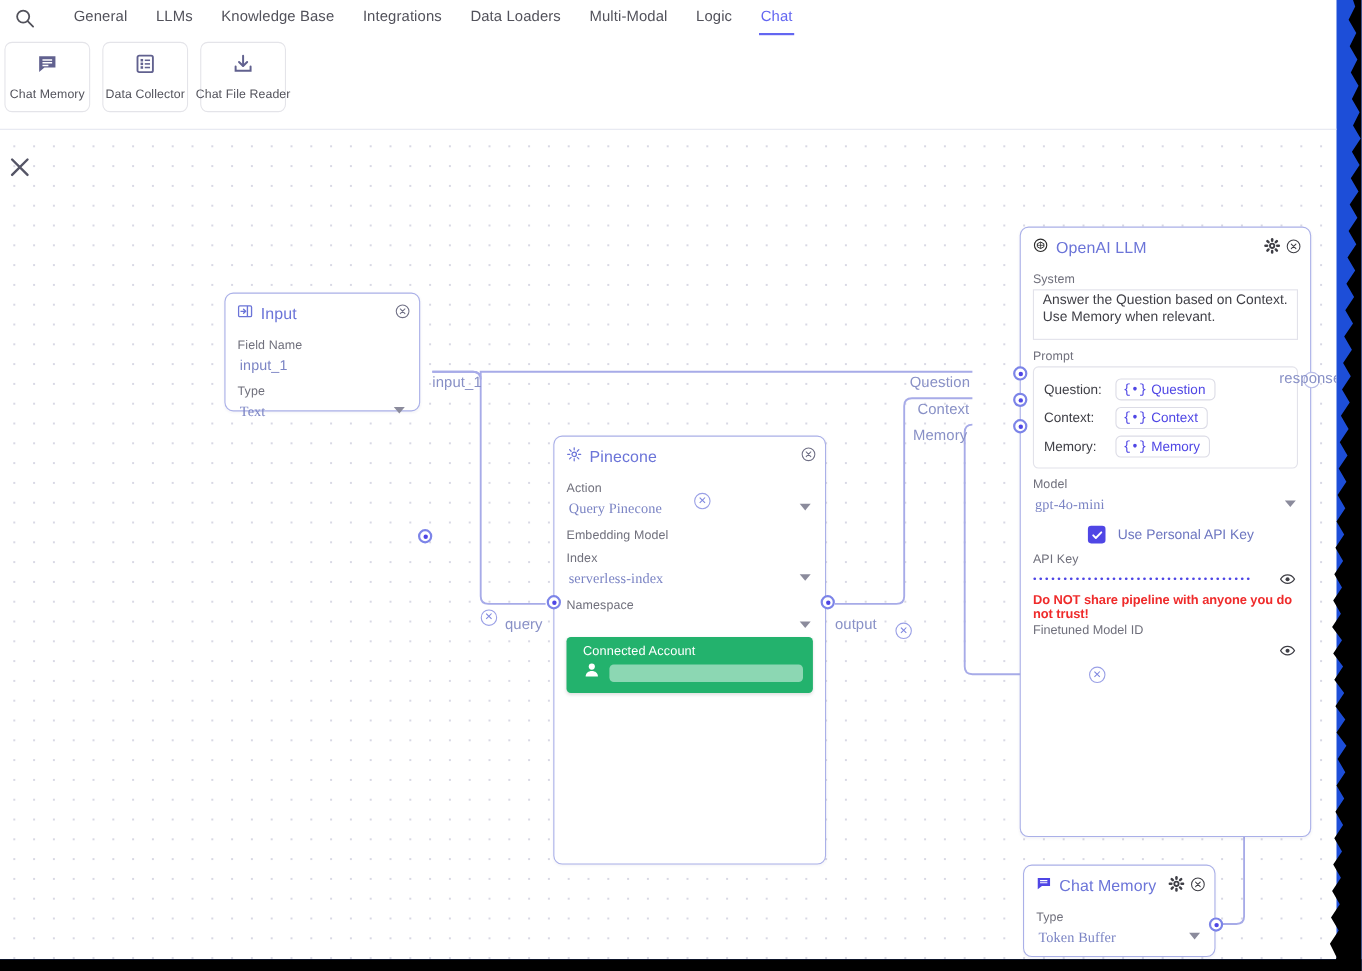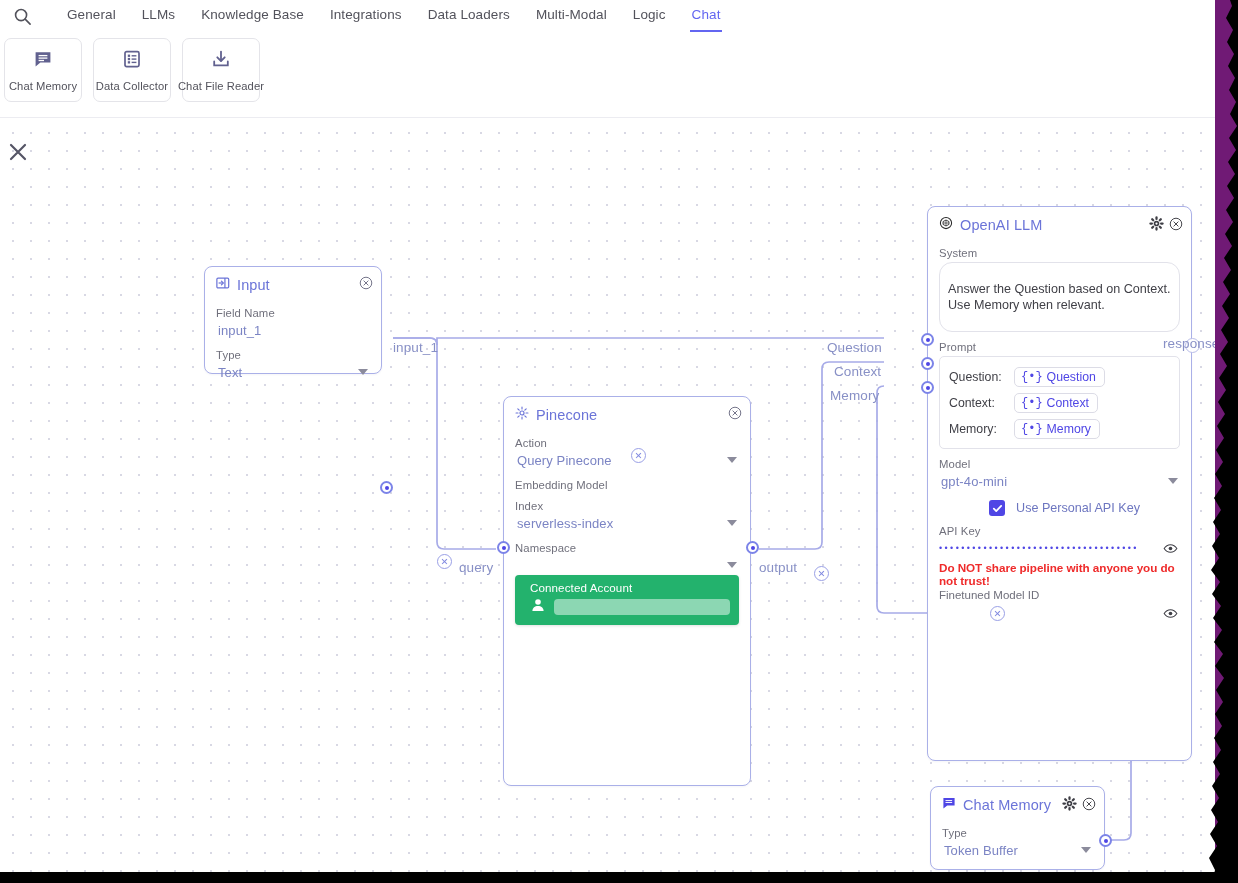--- a/index.html
+++ b/index.html
@@ -2,21 +2,21 @@
 <html><head>
 <meta charset="utf-8">
 <style>
   * { box-sizing: border-box; margin: 0; padding: 0; }
   html, body {
     width: 1238px; height: 883px;
     font-family: "Liberation Sans", sans-serif;
     background: #ffffff;
     overflow: hidden;
   }
-  #app { position: relative; width: 1238px; height: 883px; background:#701a75; overflow:hidden; }
+  #app { position: relative; width: 1238px; height: 883px; background:#1d4ed8; overflow:hidden; }
 
   
   .topbar {
     position: absolute; top:0; left:0; width: 1215px; height: 118px;
     background: #ffffff; z-index: 40;
   }
   .nav-row { position: relative; height: 32px; display:flex; align-items:center; padding-left: 8px; }
   .search-icon { width: 28px; height: 28px; display:flex; align-items:center; justify-content:center; margin-right: 18px; cursor:pointer; }
   .nav-tabs { display:flex; align-items:flex-end; gap: 0px; height:32px; }
   .nav-tab {
@@ -63,21 +63,21 @@
   .icon-btn { cursor:pointer; display:flex; align-items:center; justify-content:center; }
 
   .node-body { padding: 2px 11px 10px 11px; }
   .field-label { font-size:11.3px; color:#70707c; margin-top:9px; margin-bottom:1px; letter-spacing:.1px; }
   .field-value { font-size:13px; color:#7b84c4; padding: 3px 0 2px 2px; letter-spacing:.1px; }
   .select-row { position:relative; }
   .select-row .caret {
     position:absolute; right:2px; top:7px;
     width:0;height:0;border-left:5px solid transparent;border-right:5px solid transparent;border-top:6px solid #8b8b9c;
   }
-  .select-row .field-value { padding-right: 22px; }
+  .select-row .field-value { padding-right: 22px; font-family: Liberation Serif, serif; }
 
   
   .handle {
     position:absolute; width:13px; height:13px; border-radius:50%;
     background:#ffffff; border:2px solid #7c84e8; z-index:26;
   }
   .handle:after {
     content:''; position:absolute; left:2.5px; top:2.5px; width:4px; height:4px; border-radius:50%;
     background:#4f46e5;
   }
@@ -93,21 +93,21 @@
 
   .edge-label {
     position:absolute; font-size:13.5px; color:#8890c6; z-index:24; white-space:nowrap; letter-spacing:.1px;
   }
 
   svg.edges { position:absolute; left:0; top:0; width:1215px; height:754px; z-index:10; pointer-events:none; }
   svg.edges path { fill:none; stroke:#a7abe8; stroke-width:1.7; }
 
   
   .textarea-box {
-    border:1px solid #e2e2ea; border-radius:13px; padding:18px 8px; margin-top:3px;
+    border:1px solid #e2e2ea; border-radius:0; padding:0 8px; margin-top:3px;
     font-size:12.6px; color:#3f3f46; line-height:1.28; min-height:46px;
   }
   .prompt-box {
     border:1px solid #e2e2ea; border-radius:5px; padding:8px 9px; margin-top:3px;
   }
   .prompt-line { display:flex; align-items:center; gap:7px; margin: 2px 0 6px 0; }
   .prompt-line:last-child{ margin-bottom:1px; }
   .prompt-key { font-size:12.3px; color:#3f3f46; width:58px; }
   .var-pill {
     border:1px solid #dcdce6; border-radius:5px; padding:2px 8px 2px 6px;

